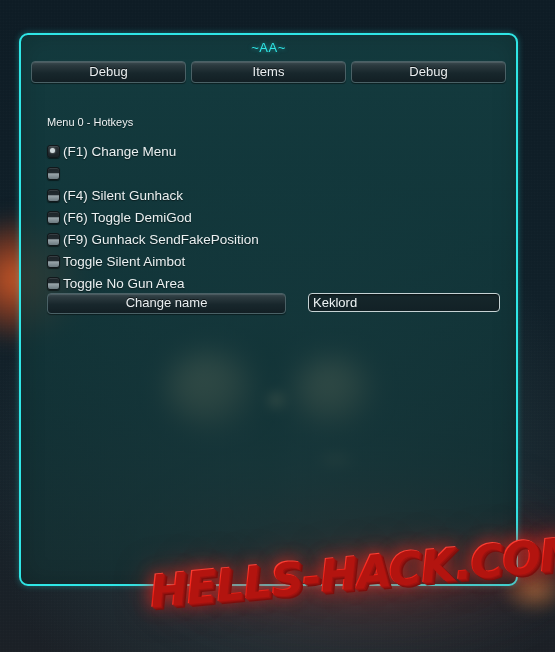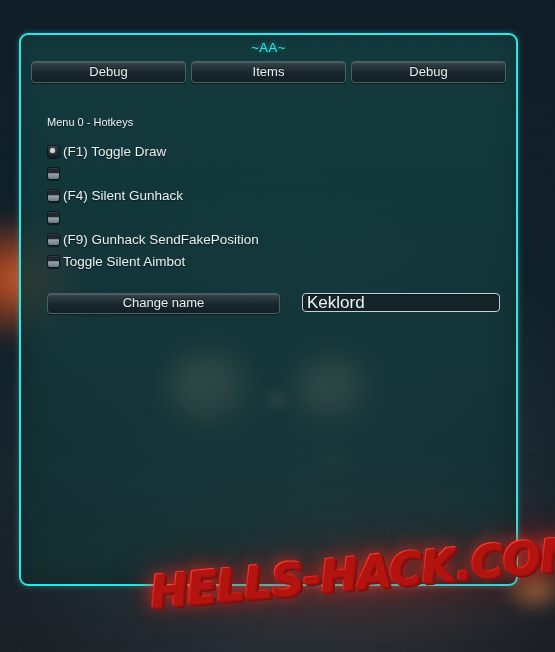--- a/index.html
+++ b/index.html
@@ -196,21 +196,21 @@
     cursor: pointer;
     user-select: none;
     text-shadow: 0 -1px 0 rgba(0,0,0,0.6);
   }
   .name-input {
     width: 198px;
     height: 19px;
     box-sizing: border-box;
     padding: 0 4px;
     color: #eef3f4;
-    font-size: 17px;
+    font-size: 13px;
     font-family: "Liberation Sans", sans-serif;
     border-radius: 4px;
     border: 1px solid #c6d2d4;
     background: linear-gradient(180deg, #16272b 0%, #122126 100%);
     outline: none;
     box-shadow: inset 0 1px 2px rgba(0,0,0,0.55);
   }
 
   
   #watermark {
@@ -267,46 +267,51 @@
       <div class="tab-btn">Items</div>
       <div class="tab-btn">Debug</div>
     </div>
 
     <div class="section-label">Menu 0 - Hotkeys</div>
 
     <div class="hotkey-list">
 
       <div class="hotkey-row">
         <span class="cb checked"></span>
-        <span class="hotkey-label">(F1) Toggle Draw</span>
+        <span class="hotkey-label">(F1) Change Menu</span>
       </div>
 
       <div class="hotkey-row">
         <span class="cb"></span>
       </div>
 
       <div class="hotkey-row">
         <span class="cb"></span>
         <span class="hotkey-label">(F4) Silent Gunhack</span>
       </div>
 
       <div class="hotkey-row">
         <span class="cb"></span>
+        <span class="hotkey-label">(F6) Toggle DemiGod</span>
       </div>
 
       <div class="hotkey-row">
         <span class="cb"></span>
         <span class="hotkey-label">(F9) Gunhack SendFakePosition</span>
       </div>
 
       <div class="hotkey-row">
         <span class="cb"></span>
         <span class="hotkey-label">Toggle Silent Aimbot</span>
       </div>
 
+      <div class="hotkey-row">
+        <span class="cb"></span>
+        <span class="hotkey-label">Toggle No Gun Area</span>
+      </div>
 
     </div>
 
     <div class="action-row">
       <div class="change-name-btn">Change name</div>
       <input class="name-input" type="text" value="Keklord" style="">
     </div>
 
   </div>
 

